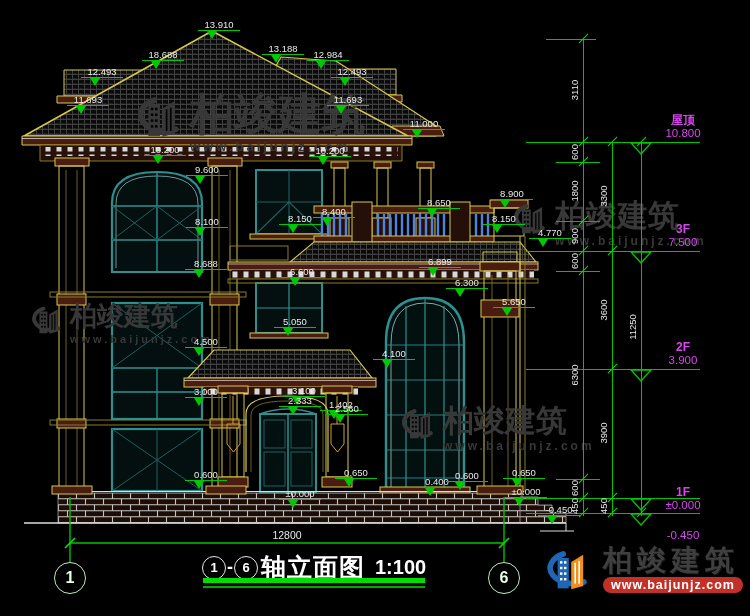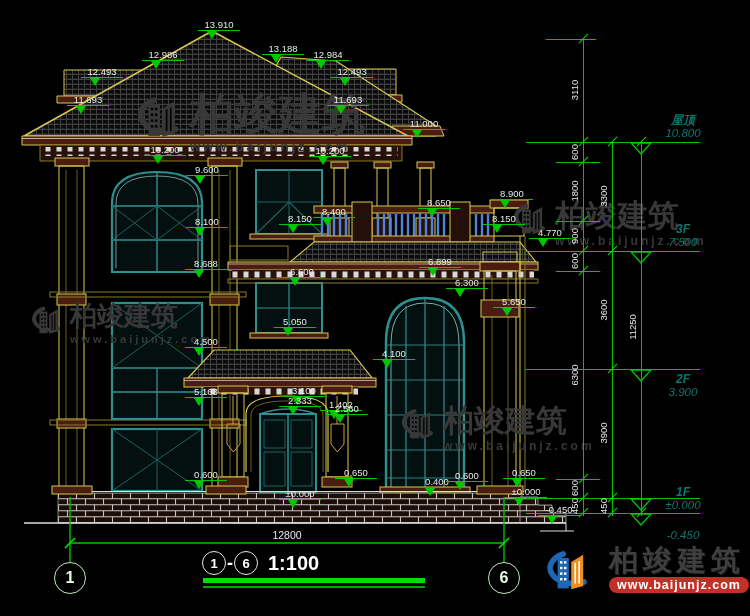--- a/index.html
+++ b/index.html
@@ -22,39 +22,39 @@
             border-top:8px solid #00c800;}
   
   .vline{position:absolute;z-index:3;width:0;border-left:1.3px solid #00c400;}
   .hline{position:absolute;z-index:3;height:0;border-top:1.3px solid #00c400;}
   .tick{position:absolute;z-index:3;width:13px;height:0;border-top:1.7px solid #00e000;
         transform:rotate(-45deg);}
   .vlabel{position:absolute;z-index:3;color:#e8e8e8;font-size:9.5px;white-space:nowrap;
           transform:translate(-50%,-50%) rotate(-90deg);}
   
   .flag-tri{position:absolute;z-index:3;}
-  .flag-txt{position:absolute;z-index:3;width:70px;text-align:center;color:#0f766e;font-style:italic;}
+  .flag-txt{position:absolute;z-index:3;width:70px;text-align:center;color:#d946ef;}
   .flag-name{font-size:12px;font-weight:bold;line-height:13px;}
   .flag-val{font-size:11.5px;line-height:13px;}
   
   .dimtext{position:absolute;z-index:3;color:#e9e9e9;font-size:10.5px;transform:translateX(-50%);}
   .axisc{position:absolute;z-index:3;width:30px;height:30px;border:1.6px solid #bfe8bf;
          border-radius:50%;color:#eaffea;font-size:16px;font-weight:bold;
          display:flex;align-items:center;justify-content:center;}
   .title{position:absolute;z-index:3;left:202px;top:551px;display:flex;align-items:center;
          color:#fff;white-space:nowrap;}
   .title .tc{width:22px;height:22px;border:1.6px solid #e8e8e8;border-radius:50%;display:inline-flex;
              align-items:center;justify-content:center;font-size:13px;font-weight:bold;}
   .title .tdash{font-weight:bold;font-size:18px;margin:0 1px;}
   .title .tname{font-size:25px;font-weight:bold;letter-spacing:1px;margin-left:3px;}
   .title .tscale{font-size:20px;font-weight:bold;margin-left:10px;}
   .tl1{position:absolute;z-index:3;left:203px;top:578px;width:222px;height:5px;background:#00dd00;}
   .tl2{position:absolute;z-index:3;left:203px;top:586px;width:222px;height:2px;background:#00a800;}
   
-  .brand{position:absolute;z-index:4;left:536px;top:546px;display:flex;gap:17px;align-items:flex-start;}
+  .brand{position:absolute;z-index:4;left:536px;top:546px;display:flex;gap:11px;align-items:flex-start;}
   .brand-name{font-size:29px;font-weight:bold;letter-spacing:5px;color:#3f3f3f;line-height:1;
               text-shadow:1px 1px 0 #171717;}
   .brand-banner{margin-top:4px;background:#c23128;border-radius:9px;padding:1px 8px;
                 text-align:center;color:#fff;font-size:12.5px;font-weight:bold;letter-spacing:1px;}
 </style>
 </head>
 <body>
 
 <div class="stage">
 
@@ -213,21 +213,21 @@
     </g>
   </svg>
 
   <div id="overlay">
       <div class="ann" style="left: 219px; top: 19px;">
         <span class="t">13.910</span>
         <span class="bar"></span>
         <span class="tri"></span>
       </div>
       <div class="ann" style="left: 163px; top: 49px;">
-        <span class="t">12.986</span>
+        <span class="t">18.688</span>
         <span class="bar"></span>
         <span class="tri"></span>
       </div>
       <div class="ann" style="left: 283px; top: 43px;">
         <span class="t">13.188</span>
         <span class="bar"></span>
         <span class="tri"></span>
       </div>
       <div class="ann" style="left: 328px; top: 49px;">
         <span class="t">12.984</span>
@@ -348,21 +348,21 @@
         <span class="t">4.100</span>
         <span class="bar"></span>
         <span class="tri"></span>
       </div>
       <div class="ann" style="left: 304px; top: 385px;">
         <span class="t">3.100</span>
         <span class="bar"></span>
         <span class="tri"></span>
       </div>
       <div class="ann" style="left: 206px; top: 386px;">
-        <span class="t">5.163</span>
+        <span class="t">3.000</span>
         <span class="bar"></span>
         <span class="tri"></span>
       </div>
       <div class="ann" style="left: 300px; top: 395px;">
         <span class="t">2.333</span>
         <span class="bar"></span>
         <span class="tri"></span>
       </div>
       <div class="ann" style="left: 341px; top: 399px;">
         <span class="t">1.402</span>
@@ -472,21 +472,21 @@
       </div>
       <div class="flag-txt" style="left: 648px; top: 223px;">
         <div class="flag-name">3F</div>
         <div class="flag-val">7.500</div>
       </div>
       <div class="flag-tri" style="left: 630px; top: 369px;">
         <svg width="22" height="13">
           <polygon points="1,1 21,1 11,12" fill="none" stroke="#00c800" stroke-width="1.3"></polygon>
         </svg>
       </div>
-      <div class="flag-txt" style="left: 648px; top: 341px; margin-top: 32px;">
+      <div class="flag-txt" style="left: 648px; top: 341px;">
         <div class="flag-name">2F</div>
         <div class="flag-val">3.900</div>
       </div>
       <div class="flag-tri" style="left: 630px; top: 498px;">
         <svg width="22" height="13">
           <polygon points="1,1 21,1 11,12" fill="none" stroke="#00c800" stroke-width="1.3"></polygon>
         </svg>
       </div>
       <div class="flag-txt" style="left: 648px; top: 486px;">
         <div class="flag-name">1F</div>
@@ -608,20 +608,21 @@
     <span>1</span>
   </div>
   <div class="axisc" style="left:488px;top:562px;">
     <span>6</span>
   </div>
 
   <div class="title">
     <span class="tc">1</span>
     <span class="tdash">-</span>
     <span class="tc">6</span>
+    <span class="tname">轴立面图</span>
     <span class="tscale">1:100</span>
   </div>
   <div class="tl1"></div>
   <div class="tl2"></div>
 
   <div class="brand">
     <span id="brand-icon">
         <svg width="56" height="56" viewBox="0 0 70 64">
           <path d="M60 42 A27 18 0 1 1 34 7" stroke="#1f66b5" stroke-width="7" fill="none" stroke-linecap="round"></path>
           <rect x="27" y="12" width="14" height="38" fill="#1f66b5"></rect>

